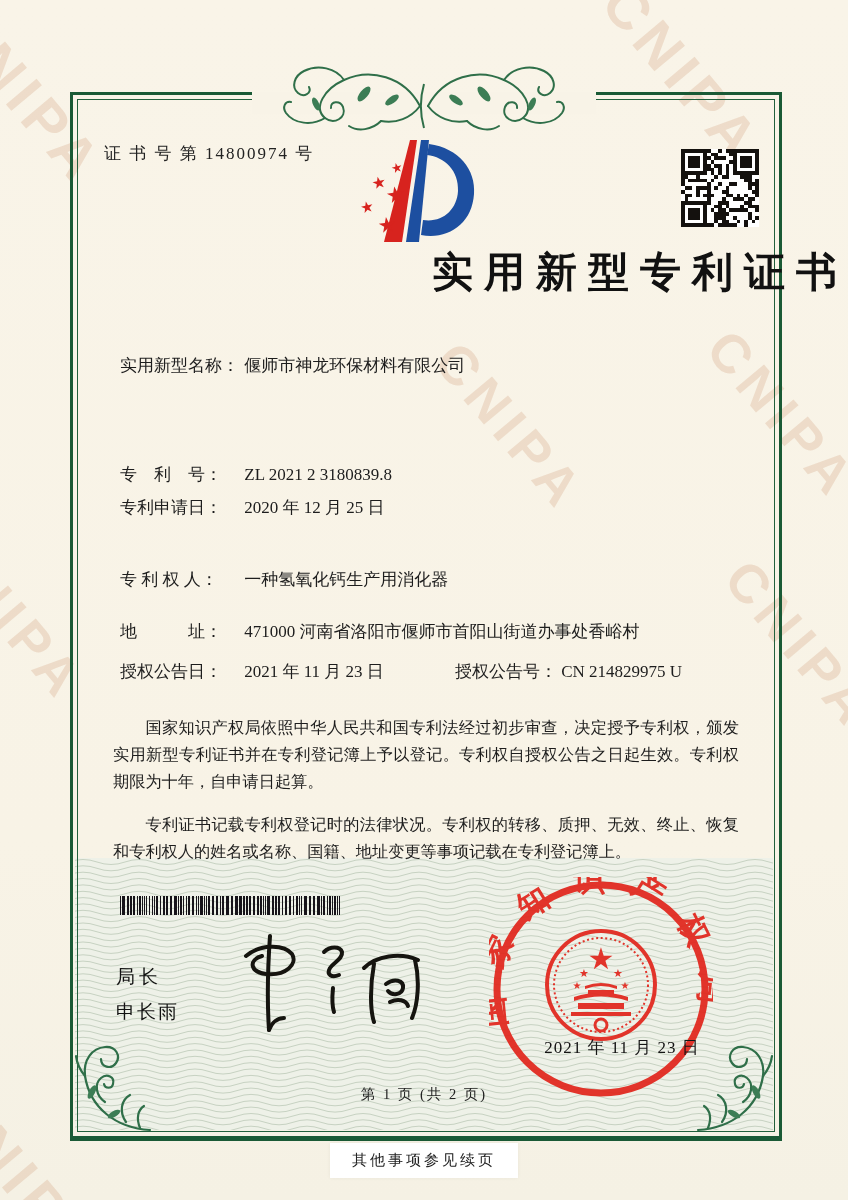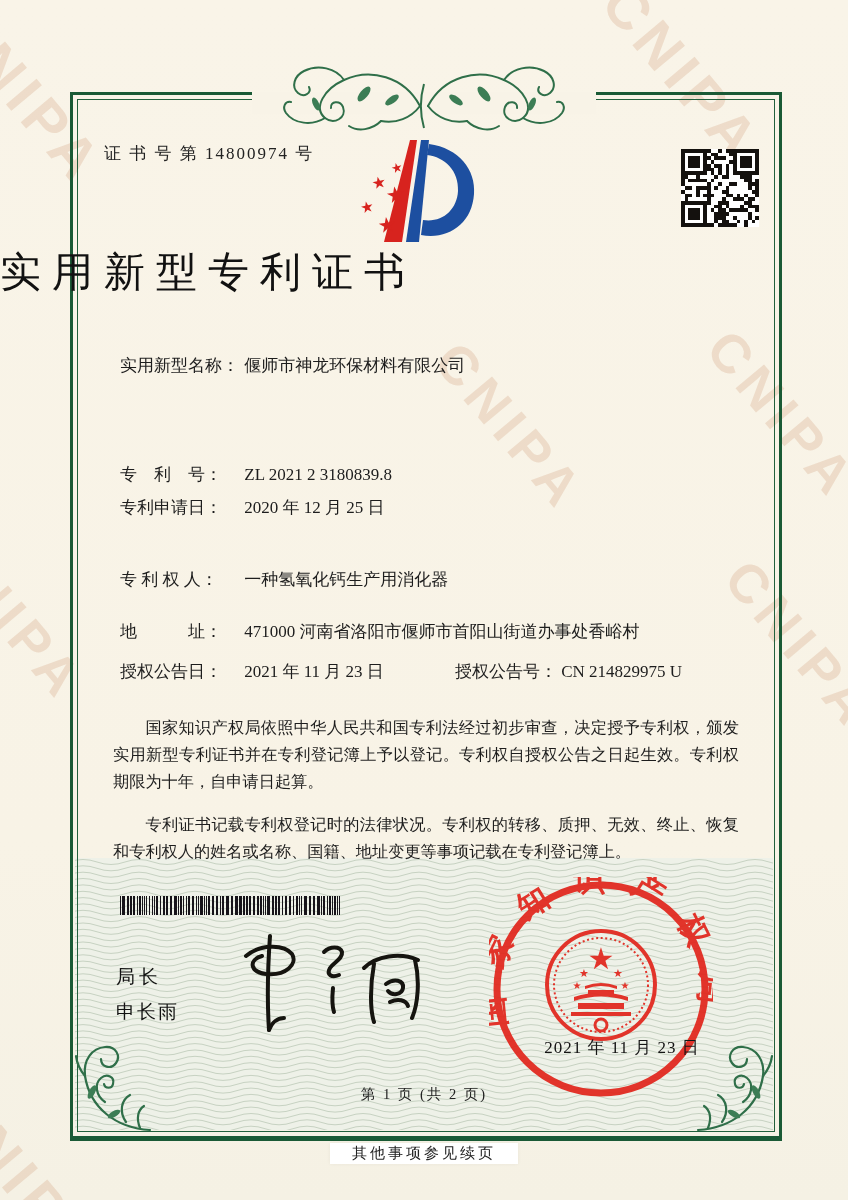--- a/index.html
+++ b/index.html
@@ -27,39 +27,39 @@
     position:absolute;left:4px;top:4px;right:4px;bottom:4px;
     border:1px solid #22603c;
   }
   
   .waves-wrap{left:75px;top:858px;width:698px;height:272px;z-index:1;background:#eef1e8;}
   
   .certno{left:104px;top:142px;font-size:17px;letter-spacing:2px;color:#222;z-index:3;}
   .logo{left:338px;top:136px;width:154px;height:112px;z-index:3;}
   .qr{left:681px;top:149px;width:78px;height:78px;z-index:3;}
   .title{
-    left:0;top:245px;width:100%;text-align:left;z-index:3;
-    font-size:41px;font-weight:400;letter-spacing:11px;color:#111;
+    left:0;top:245px;width:100%;text-align:right;z-index:3;
+    font-size:41px;font-weight:700;letter-spacing:11px;color:#111;
   }
   .field-row{left:120px;width:620px;font-size:17px;z-index:3;white-space:nowrap;}
   .flabel{display:inline-block;min-width:120px;color:#1d1d1d;}
   .fvalue{color:#1d1d1d;}
   .grant-pair2{position:absolute;left:335px;top:0;white-space:nowrap;}
   .paras{left:97px;top:700px;width:658px;z-index:3;font-size:16.2px;line-height:27px;text-align:justify;color:#1d1d1d;}
   .paras p{margin:16px;text-indent:2em;font-family:Liberation Mono, monospace;}
   .barcode{left:120px;top:896px;width:222px;height:19px;z-index:3;}
   .officer-title{left:116px;top:964px;font-size:19px;letter-spacing:4px;z-index:4;color:#111;}
   .officer-name{left:116px;top:999px;font-size:19px;letter-spacing:2px;z-index:4;color:#111;}
   .signature{left:212px;top:922px;width:230px;height:118px;z-index:5;}
   .seal{left:489px;top:877px;width:224px;height:224px;z-index:4;}
   .seal-date{left:512px;top:1036px;width:220px;text-align:center;font-size:17px;letter-spacing:1px;color:#151515;z-index:5;}
   .pageinfo{left:0;top:1085px;width:100%;text-align:center;font-size:14.5px;letter-spacing:2px;z-index:3;color:#222;}
   .note-box{
     left:50%;top:1143px;transform:translateX(-50%);
-    background:#ffffff;padding:1px 22px;font-size:15px;letter-spacing:3px;
+    background:#ffffff;padding:8px 22px;font-size:15px;letter-spacing:3px;
     color:#222;z-index:3;box-shadow:0 0 4px rgba(0,0,0,0.05);text-align:center;
   }
   .orn-top{left:252px;top:60px;width:344px;height:84px;z-index:3;}
   .orn-bl{left:74px;top:1040px;width:82px;height:92px;z-index:3;}
   .orn-br{left:692px;top:1040px;width:82px;height:92px;z-index:3;transform:scaleX(-1);}
 </style>
 </head>
 <body>
 
 <div class="page">

